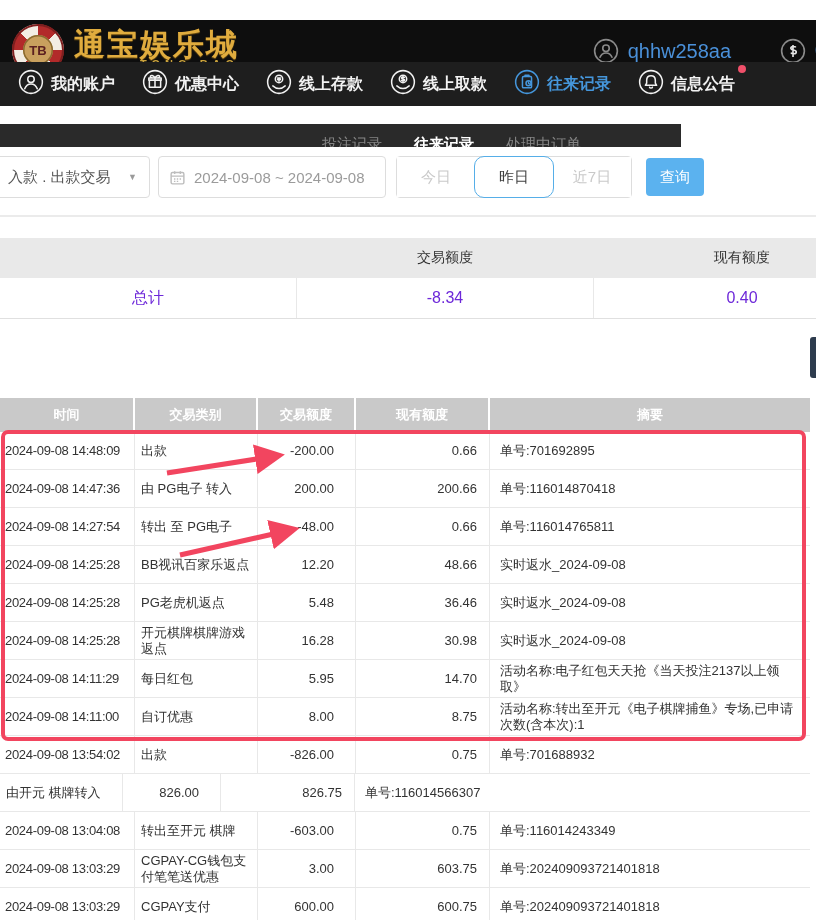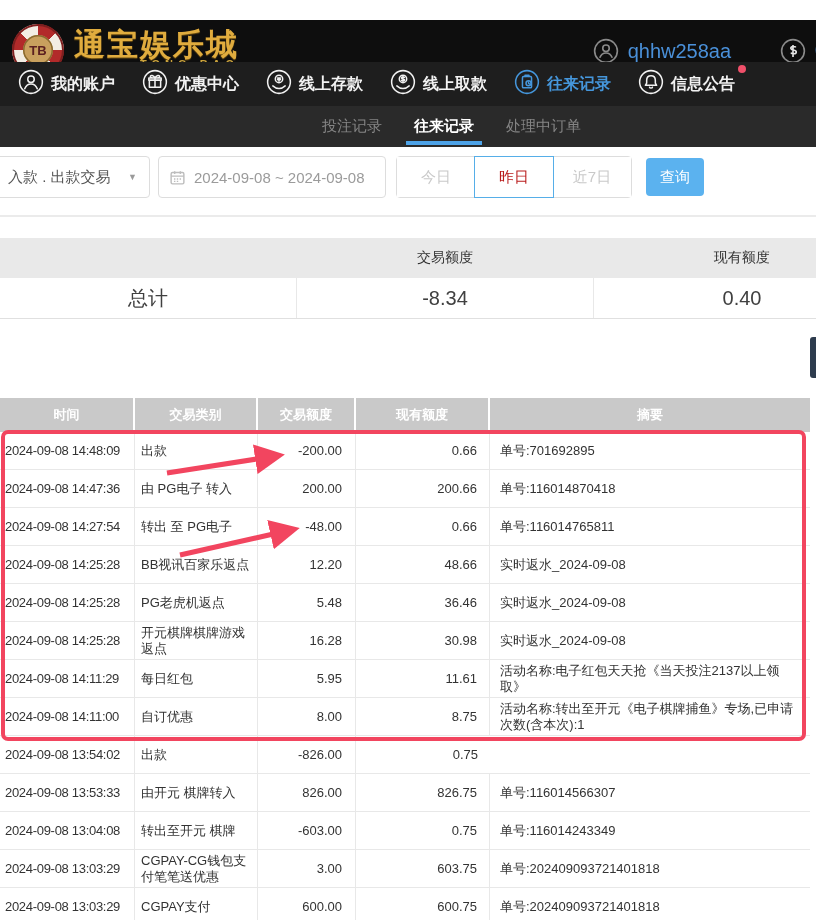--- a/index.html
+++ b/index.html
@@ -27,69 +27,69 @@
   
   .mainnav{position:absolute;top:62px;left:0;width:816px;height:44px;background:#1e1e1e;}
   #nav-items{display:flex;align-items:center;height:44px;padding-left:18px;}
   .nav-item{display:flex;align-items:center;gap:7px;color:#f2f2f2;font-size:16px;font-weight:bold;
         margin-right:27px;cursor:pointer;position:relative;white-space:nowrap;}
   .nav-item svg{width:26px;height:26px;}
   .nav-item.active{color:#4596db;}
   .red-dot{position:absolute;top:-4px;right:-11px;width:8px;height:8px;border-radius:50%;background:#f0506a;}
 
   
-  .subnav{position:absolute;top:106px;left:0;width:816px;height:41px;background:#2a2a2a;}
+  .subnav{position:absolute;top:124px;left:0;width:681px;height:41px;background:#2a2a2a;}
   #subnav-tabs{position:absolute;left:320px;top:0;height:41px;display:flex;gap:28px;}
   .stab{color:#858585;font-size:15px;display:flex;align-items:center;cursor:pointer;position:relative;padding:0 2px;}
   .stab.active{color:#fff;font-weight:bold;}
   .stab.active::after{content:"";position:absolute;left:-6px;right:-6px;bottom:2px;height:4px;background:#4da3e8;}
 
   
   .filterbar{position:absolute;top:147px;left:0;width:816px;height:91px;background:#fff;}
   .select{position:absolute;left:-20px;top:9px;width:170px;height:42px;border:1px solid #ddd;border-radius:4px;
         box-sizing:border-box;display:flex;align-items:center;padding-left:27px;font-size:15px;color:#555;cursor:pointer;}
   .caret{margin-left:auto;margin-right:12px;font-size:9px;color:#9a9a9a;}
   .datebox{position:absolute;left:158px;top:9px;width:228px;height:42px;border:1px solid #ddd;border-radius:4px;
         box-sizing:border-box;display:flex;align-items:center;gap:8px;padding-left:10px;font-size:15px;color:#9b9b9b;cursor:pointer;}
   .cal{width:17px;height:17px;display:inline-flex;}
   .quick{position:absolute;left:396px;top:9px;width:236px;height:42px;border:1px solid #ddd;border-radius:4px;
         box-sizing:border-box;display:flex;}
   .qbtn{flex:1;display:flex;align-items:center;justify-content:center;font-size:15px;color:#c9c9c9;
         cursor:pointer;background:#fff;border:none;}
-  .qbtn.active{border:1px solid #56aee8;color:#b91c1c;margin:-1px;border-radius:0;z-index:2;}
+  .qbtn.active{border:1px solid #56aee8;color:#404040;margin:-1px;border-radius:10px;z-index:2;}
   .search{position:absolute;left:646px;top:11px;width:58px;height:38px;background:#5bb2ef;border:none;
         border-radius:4px;color:#fff;font-size:15px;cursor:pointer;font-family:inherit;}
   .divider{position:absolute;left:0;top:68px;width:816px;height:2px;background:#ebebeb;}
 
   
   .summary{position:absolute;top:238px;left:0;width:890px;}
   .sum-head{height:40px;background:#e9e9e9;display:flex;}
   .sum-head .sc{flex:1;display:flex;align-items:center;justify-content:center;font-size:14px;color:#333;}
   .sum-row{height:40px;display:flex;border-bottom:1px solid #e0e0e0;background:#fff;}
-  .sum-row .sc{flex:1;display:flex;align-items:center;justify-content:center;font-size:20px;color:#404040;}
+  .sum-row .sc{flex:1;display:flex;align-items:center;justify-content:center;font-size:16px;color:#6d28d9;}
   .sum-row .sc + .sc{border-left:1px solid #e8e8e8;}
 
   
   .sidetab{position:absolute;right:0;top:337px;width:6px;height:41px;background:#2e3c4e;
         border-radius:3px 0 0 3px;cursor:pointer;}
 
   
   .table{position:absolute;top:398px;left:0;width:810px;}
   .thead{height:34px;background:#c9c9c9;display:flex;}
   .th{display:flex;align-items:center;justify-content:center;color:#fff;font-size:13px;font-weight:bold;
       border-right:2px solid #fff;box-sizing:border-box;}
   .th:last-child{border-right:none;}
   .c-time{width:135px;} .c-type{width:123px;} .c-amt{width:98px;} .c-bal{width:134px;} .c-sum{width:320px;}
   .trow{height:38px;display:flex;border-bottom:1px solid #e8e8e8;box-sizing:border-box;background:#fff;}
   .td{display:flex;align-items:center;font-size:13px;color:#333;line-height:16px;box-sizing:border-box;
       border-right:1px solid #e8e8e8;overflow:hidden;}
   .td:last-child{border-right:none;}
   .td.c-time{padding-left:5px;letter-spacing:-0.3px;}
   .td.c-type{padding:2px 6px;}
-  .td.c-amt{justify-content:flex-end;padding-right:13px;}
+  .td.c-amt{justify-content:flex-end;padding-right:21px;}
   .td.c-bal{justify-content:flex-end;padding-right:12px;}
   .td.c-sum{padding:2px 10px;}
 
   
   .red-rect{position:absolute;left:1px;top:430px;width:805px;height:311px;border:4px solid #f2455f;
         border-radius:7px;box-sizing:border-box;pointer-events:none;z-index:5;}
   .arrows{position:absolute;left:0;top:0;width:816px;height:920px;pointer-events:none;z-index:6;}
 </style>
 </head>
 <body>
@@ -277,38 +277,38 @@
           <div class="td c-time">2024-09-08 14:25:28</div>
           <div class="td c-type">开元棋牌棋牌游戏返点</div>
           <div class="td c-amt">16.28</div>
           <div class="td c-bal">30.98</div>
           <div class="td c-sum">实时返水_2024-09-08</div>
         </div>
         <div class="trow">
           <div class="td c-time">2024-09-08 14:11:29</div>
           <div class="td c-type">每日红包</div>
           <div class="td c-amt">5.95</div>
-          <div class="td c-bal">11.61</div>
+          <div class="td c-bal">14.70</div>
           <div class="td c-sum">活动名称:电子红包天天抢《当天投注2137以上领取》</div>
         </div>
         <div class="trow">
           <div class="td c-time">2024-09-08 14:11:00</div>
           <div class="td c-type">自订优惠</div>
           <div class="td c-amt">8.00</div>
           <div class="td c-bal">8.75</div>
           <div class="td c-sum">活动名称:转出至开元《电子棋牌捕鱼》专场,已申请次数(含本次):1</div>
         </div>
         <div class="trow">
           <div class="td c-time">2024-09-08 13:54:02</div>
           <div class="td c-type">出款</div>
           <div class="td c-amt">-826.00</div>
           <div class="td c-bal">0.75</div>
-        </div>
-        <div class="trow">
-          <div class="td c-time">2024-09-08 13:53:33</div>
+          <div class="td c-sum">单号:701688932</div>
+        </div>
+        <div class="trow">
           <div class="td c-type">由开元 棋牌转入</div>
           <div class="td c-amt">826.00</div>
           <div class="td c-bal">826.75</div>
           <div class="td c-sum">单号:116014566307</div>
         </div>
         <div class="trow">
           <div class="td c-time">2024-09-08 13:04:08</div>
           <div class="td c-type">转出至开元 棋牌</div>
           <div class="td c-amt">-603.00</div>
           <div class="td c-bal">0.75</div>

